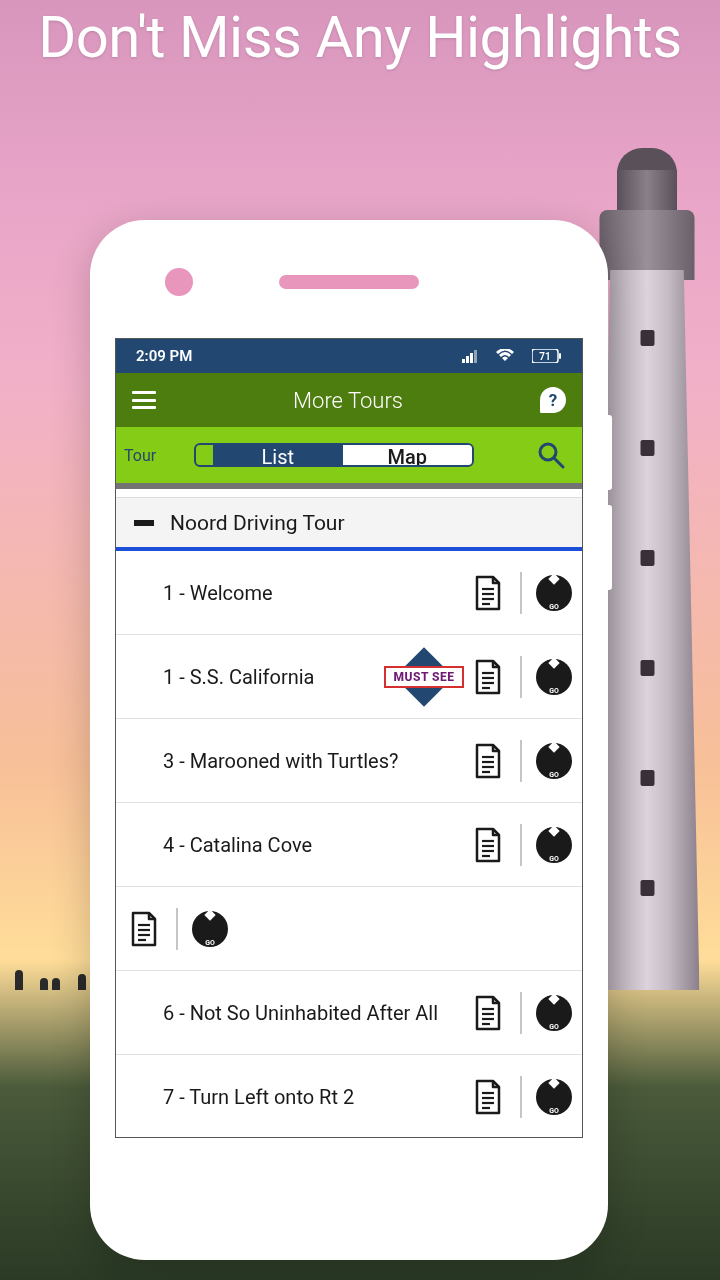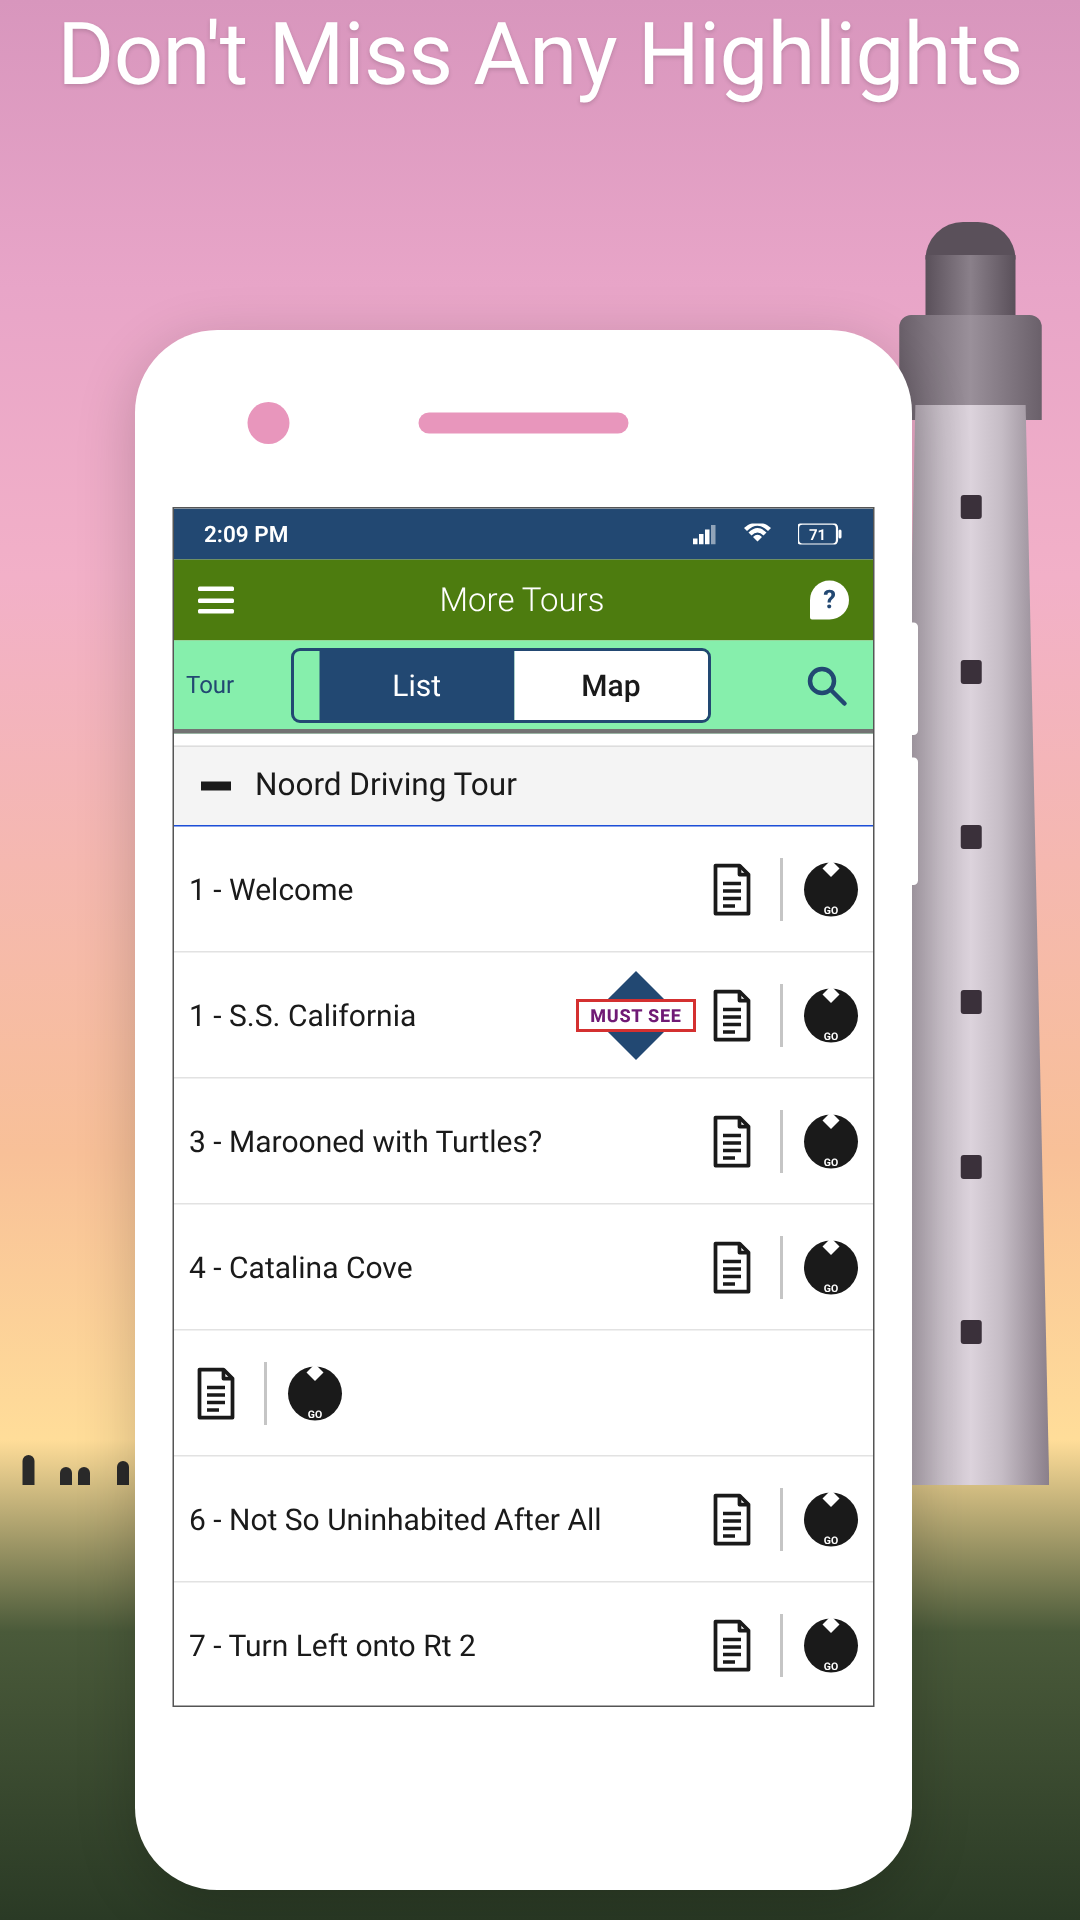--- a/index.html
+++ b/index.html
@@ -188,40 +188,40 @@
     color: #224872;
     border-radius: 50% 50% 50% 5%;
     display: flex;
     align-items: center;
     justify-content: center;
     font-weight: 700;
     font-size: 17px;
   }
   .filterbar {
     height: 62px;
-    background: #86efac;
+    background: #84cc16;
     display: flex;
     align-items: center;
     padding: 0 8px;
     gap: 8px;
-    border-bottom: 3px solid #737373;
+    border-bottom: 6px solid #737373;
   }
   .tour-label {
     color: #224872;
     font-size: 16px;
     padding: 0 4px 0 0;
     width: 62px;
   }
   .seg {
     display: flex;
     border: 2px solid #224872;
     border-radius: 6px;
     overflow: hidden;
     width: 280px;
-    height: 50px;
+    height: 24px;
     padding-left: 17px;
   }
   .seg button {
     flex: 1;
     border: none;
     font-size: 20px;
     font-family: inherit;
     cursor: pointer;
   }
   .seg .active { background: #224872; color: #fff; }
@@ -229,21 +229,21 @@
   .search-wrap {
     flex: 1;
     display: flex;
     justify-content: flex-end;
     padding-right: 8px;
   }
   .section-header {
     height: 54px;
     background: #f4f4f4;
     border-top: 1px solid #ddd;
-    border-bottom: 1px solid #1d4ed8;
+    border-bottom: 4px solid #1d4ed8;
     display: flex;
     align-items: center;
     padding: 0 18px;
     gap: 16px;
     margin-top: 8px;
   }
   .collapse-icon {
     width: 20px;
     height: 6px;
     background: #1a1a1a;
@@ -263,20 +263,21 @@
     align-items: center;
     padding: 8px 10px 8px 10px;
     gap: 4px;
   }
   .row-title {
     flex: 1;
     font-size: 20px;
     color: #1a1a1a;
     line-height: 1.3;
     padding-right: 4px;
+    margin-left: 37px;
   }
   .must-see {
     position: relative;
     width: 80px;
     height: 54px;
     flex-shrink: 0;
     margin-right: 2px;
   }
   .ms-diamond {
     position: absolute;

